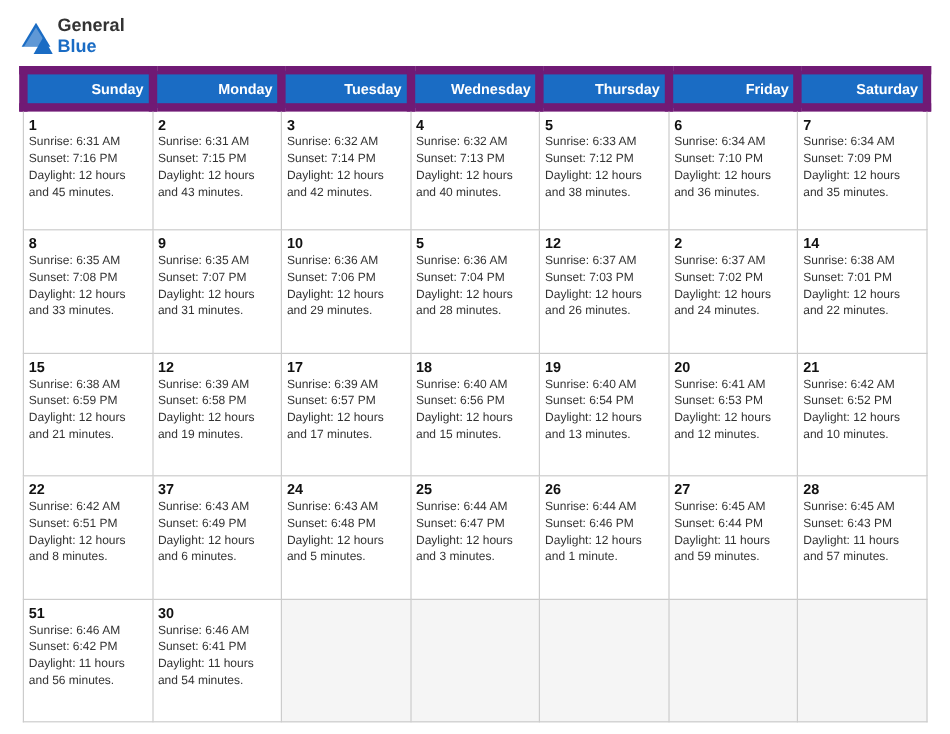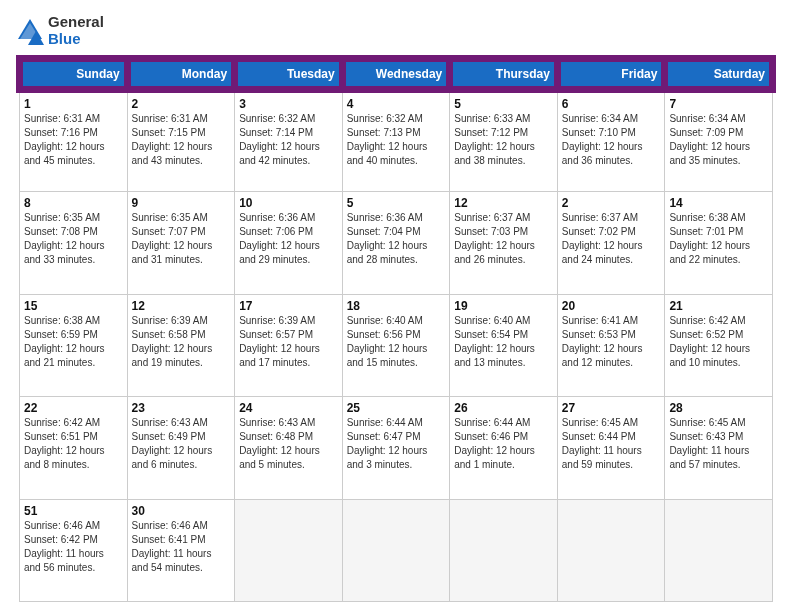--- a/index.html
+++ b/index.html
@@ -224,21 +224,21 @@
             <span class="day-num">21</span>
             <div class="day-info">Sunrise: 6:42 AM<br>Sunset: 6:52 PM<br>Daylight: 12 hours and 10 minutes.</div>
           </td>
         </tr>
         <tr>
           <td>
             <span class="day-num">22</span>
             <div class="day-info">Sunrise: 6:42 AM<br>Sunset: 6:51 PM<br>Daylight: 12 hours and 8 minutes.</div>
           </td>
           <td>
-            <span class="day-num">23</span>
+            <span class="day-num">37</span>
             <div class="day-info">Sunrise: 6:43 AM<br>Sunset: 6:49 PM<br>Daylight: 12 hours and 6 minutes.</div>
           </td>
           <td>
             <span class="day-num">24</span>
             <div class="day-info">Sunrise: 6:43 AM<br>Sunset: 6:48 PM<br>Daylight: 12 hours and 5 minutes.</div>
           </td>
           <td>
             <span class="day-num">25</span>
             <div class="day-info">Sunrise: 6:44 AM<br>Sunset: 6:47 PM<br>Daylight: 12 hours and 3 minutes.</div>
           </td>

